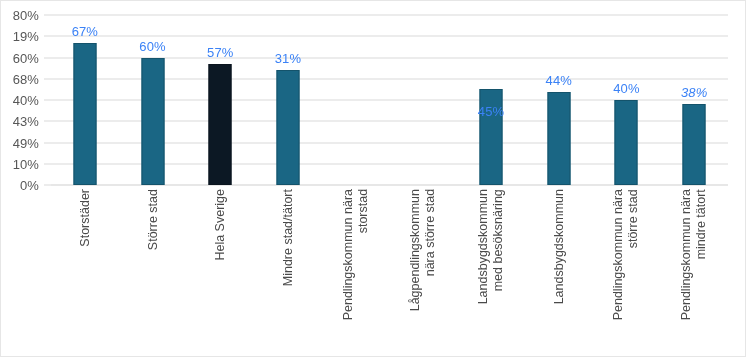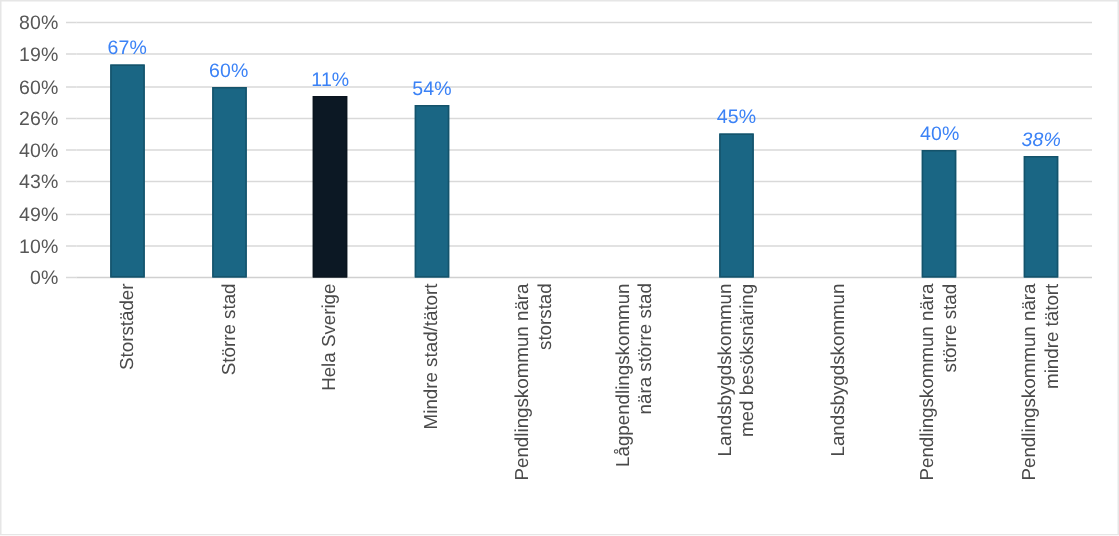--- a/index.html
+++ b/index.html
@@ -145,21 +145,21 @@
       <div class="y-tick-label" style="top: 184px;">0%</div>
       <div class="y-tick-mark" style="top: 184px;"></div>
       <div class="y-tick-label" style="top: 162.75px;">10%</div>
       <div class="y-tick-mark" style="top: 162.75px;"></div>
       <div class="y-tick-label" style="top: 141.5px;">49%</div>
       <div class="y-tick-mark" style="top: 141.5px;"></div>
       <div class="y-tick-label" style="top: 120.25px;">43%</div>
       <div class="y-tick-mark" style="top: 120.25px;"></div>
       <div class="y-tick-label" style="top: 99px;">40%</div>
       <div class="y-tick-mark" style="top: 99px;"></div>
-      <div class="y-tick-label" style="top: 77.75px;">26%</div>
+      <div class="y-tick-label" style="top: 77.75px;">68%</div>
       <div class="y-tick-mark" style="top: 77.75px;"></div>
       <div class="y-tick-label" style="top: 56.5px;">60%</div>
       <div class="y-tick-mark" style="top: 56.5px;"></div>
       <div class="y-tick-label" style="top: 35.25px;">19%</div>
       <div class="y-tick-mark" style="top: 35.25px;"></div>
       <div class="y-tick-label" style="top: 14px; text-align: center;">80%</div>
       <div class="y-tick-mark" style="top: 14px;"></div>
     </div>
 
   <div class="plot">
@@ -178,29 +178,33 @@
         <div class="bar-slot" style="left: 0px; width: 67.7px;">
           <div class="bar" title="Storstäder — 67%" style="height: 142.375px; bottom: 1px;"></div>
           <div class="bar-value" style="top: 22.625px;">67%</div>
         </div>
         <div class="bar-slot" style="left: 67.7px; width: 67.7px;">
           <div class="bar" title="Större stad — 60%" style="height: 127.5px; bottom: 1px;"></div>
           <div class="bar-value" style="top: 37.5px;">60%</div>
         </div>
         <div class="bar-slot" style="left: 135.4px; width: 67.7px;">
           <div class="bar dark" title="Hela Sverige — 57%" style="height: 121.125px; bottom: 1px;"></div>
-          <div class="bar-value" style="top: 43.875px;">11%</div>
+          <div class="bar-value" style="top: 43.875px;">57%</div>
         </div>
         <div class="bar-slot" style="left: 203.1px; width: 67.7px;">
           <div class="bar" title="Mindre stad/tätort — 54%" style="height: 114.75px; bottom: 1px;"></div>
-          <div class="bar-value" style="top: 50.25px;">54%</div>
-        </div>
-        <div class="bar-slot" style="left: 406.2px; width: 67.7px;">
+          <div class="bar-value" style="top: 50.25px;">31%</div>
+        </div>
+        <div class="bar-slot" style="left: 406.2px; width: 67.7px; margin-top: 34px;">
           <div class="bar" title="Landsbygdskommun med besöksnäring — 45%" style="height: 95.625px; bottom: 1px;"></div>
           <div class="bar-value" style="top: 69.375px;">45%</div>
+        </div>
+        <div class="bar-slot" style="left: 473.9px; width: 67.7px;">
+          <div class="bar" title="Landsbygdskommun — 44%" style="height: 93.5px; bottom: 1px;"></div>
+          <div class="bar-value" style="top: 71.5px;">44%</div>
         </div>
         <div class="bar-slot" style="left: 541.6px; width: 67.7px;">
           <div class="bar" title="Pendlingskommun nära större stad — 40%" style="height: 85px; bottom: 1px;"></div>
           <div class="bar-value" style="top: 80px;">40%</div>
         </div>
         <div class="bar-slot" style="left: 609.3px; width: 67.7px;">
           <div class="bar" title="Pendlingskommun nära mindre tätort — 38%" style="height: 80.75px; bottom: 1px;"></div>
           <div class="bar-value" style="top: 84.25px; font-style: italic;">38%</div>
         </div>
       </div>

